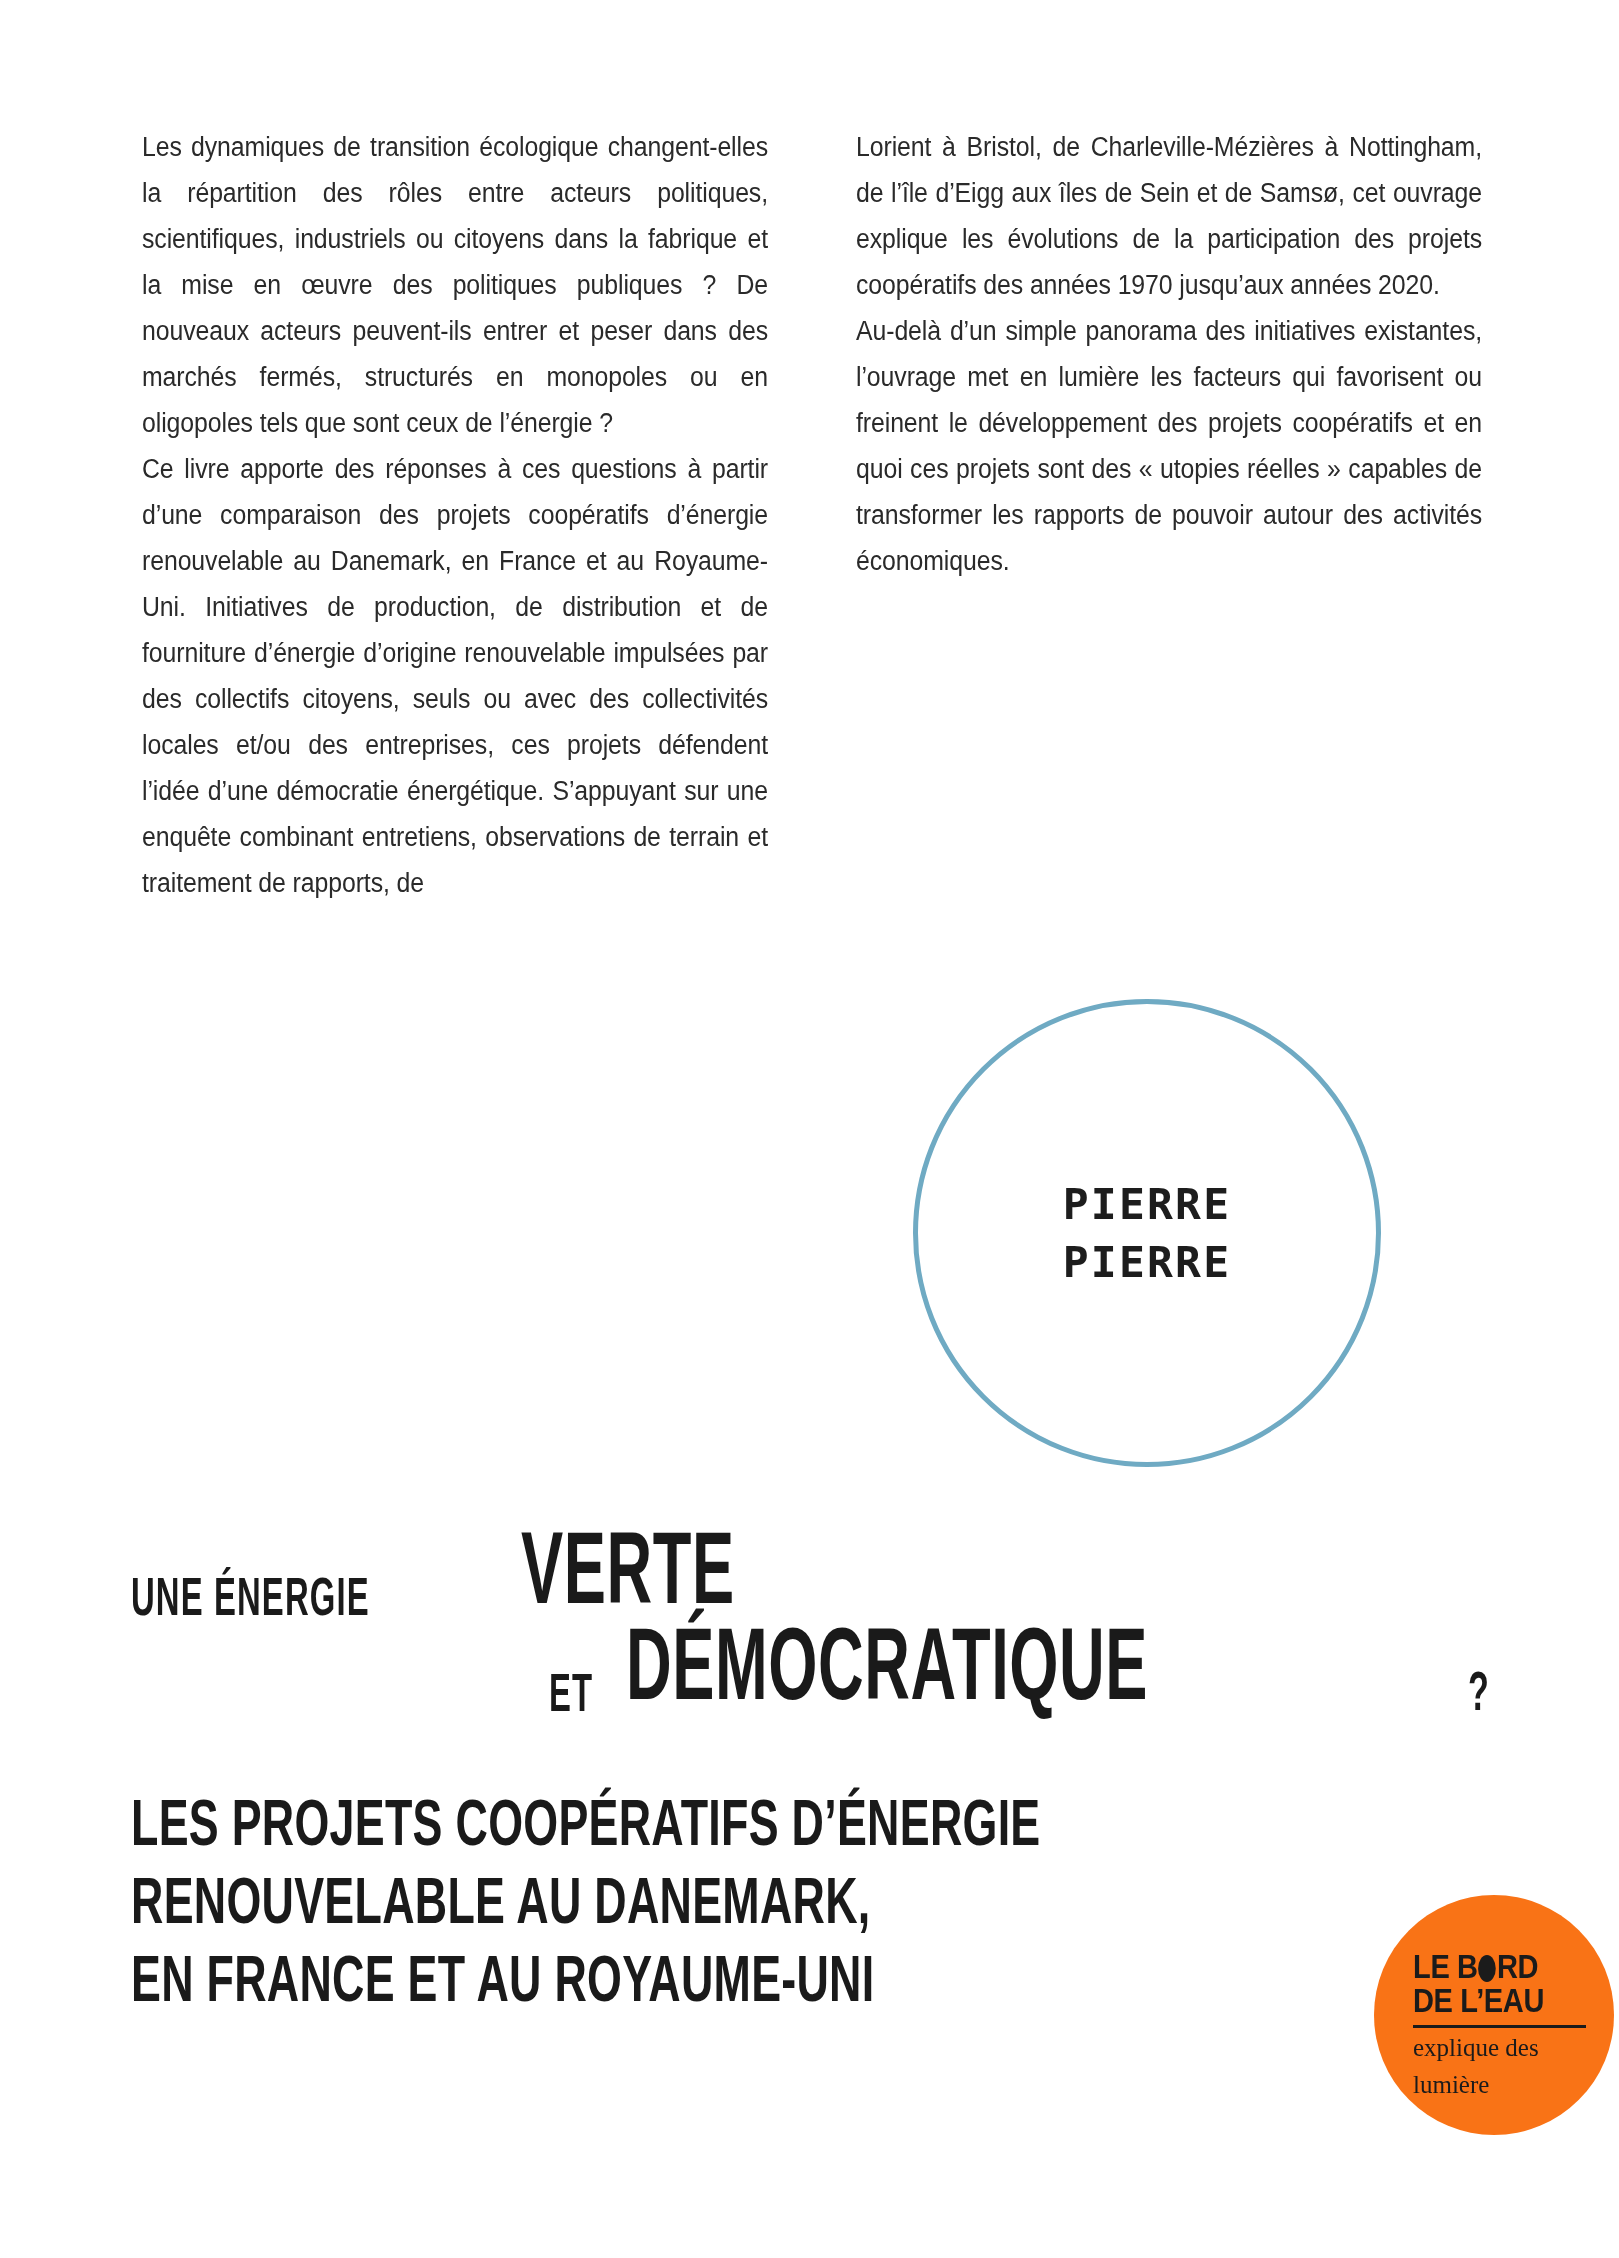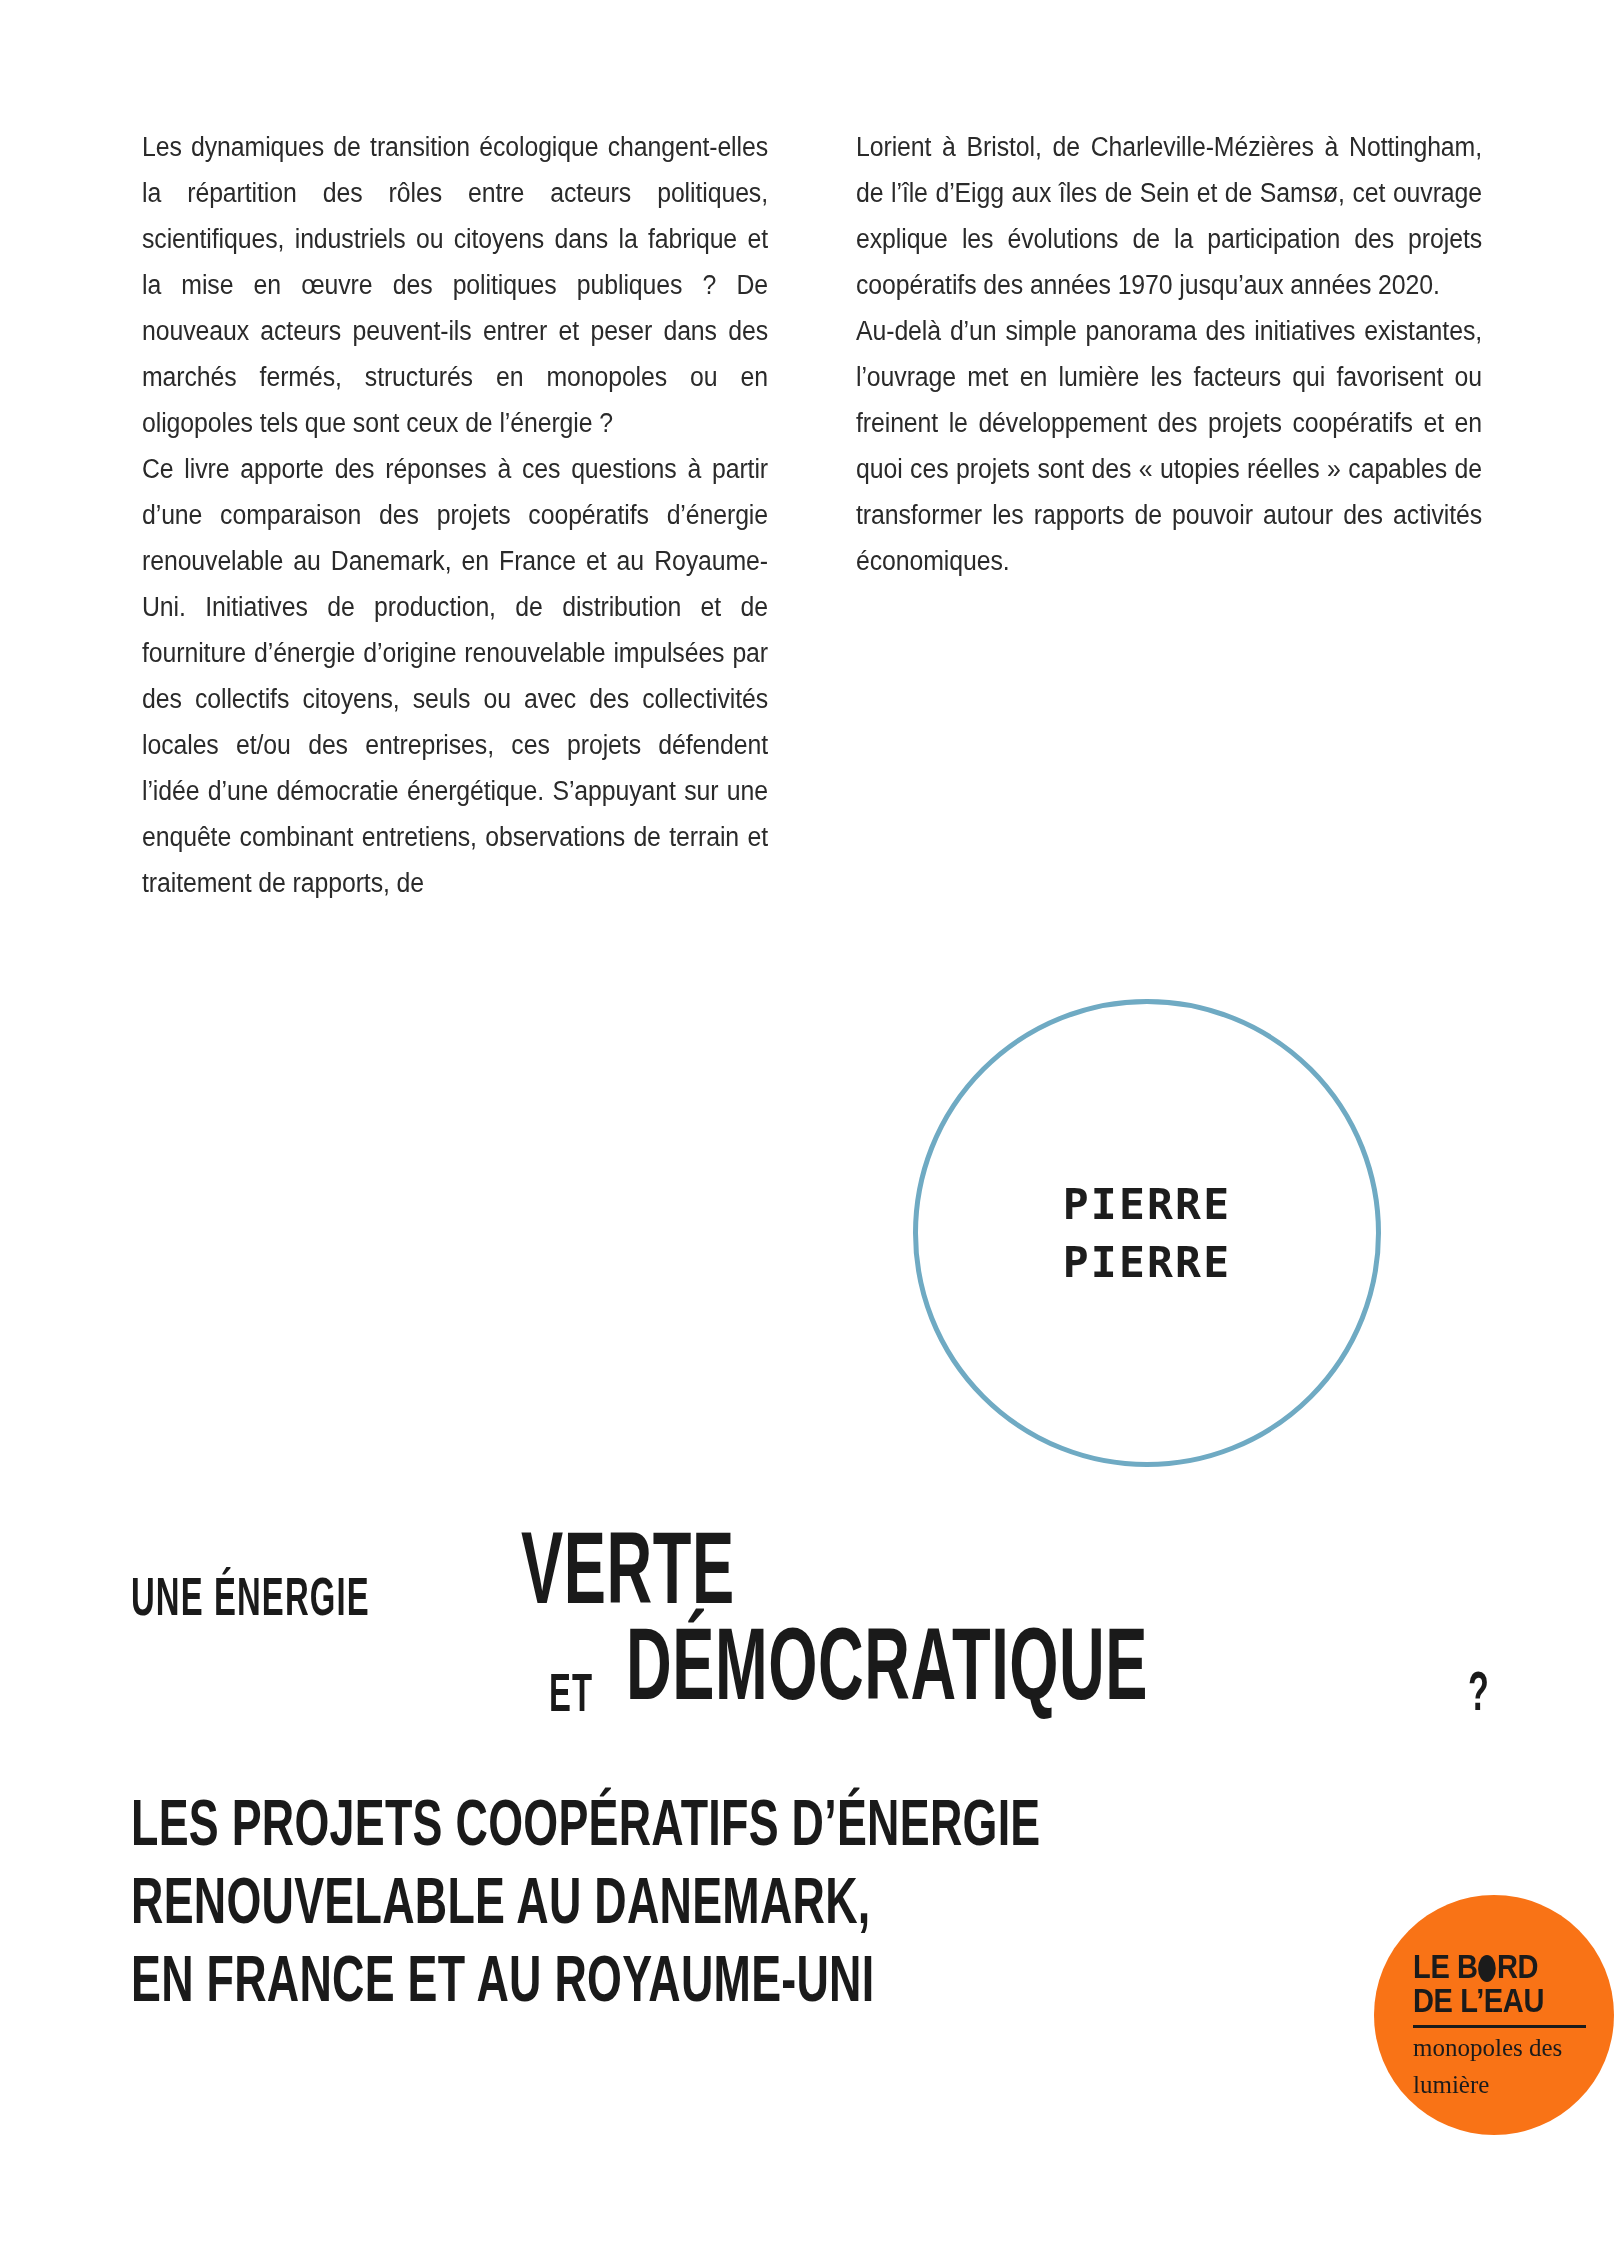--- a/index.html
+++ b/index.html
@@ -230,17 +230,17 @@
   <div class="sub-line">EN FRANCE ET AU ROYAUME-UNI</div>
 </div>
 
 <div id="publisher-logo">
   <div id="logo-inner">
     <div class="logo-word">
       <span>LE B</span><span class="obl"></span><span>RD</span>
     </div>
     <div class="logo-word">DE L’EAU</div>
     <div id="logo-rule"></div>
-    <div class="logo-sub">monopoles des</div>
+    <div class="logo-sub">explique des</div>
     <div class="logo-sub">lumière</div>
   </div>
 </div>
 
 
 </body></html>

